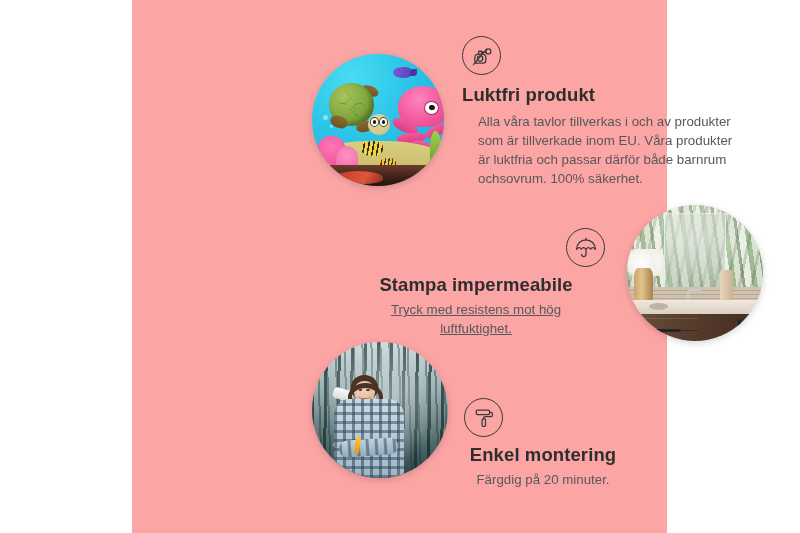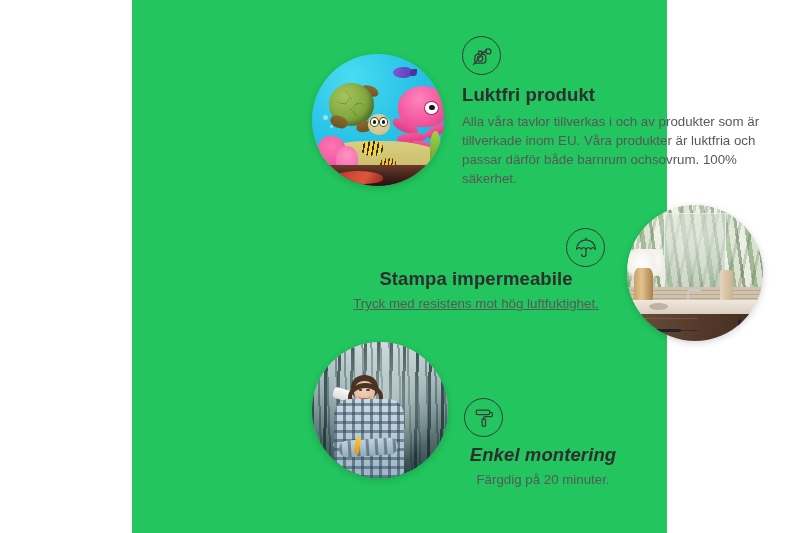--- a/index.html
+++ b/index.html
@@ -22,21 +22,21 @@
     background: #ffffff;
   }
 
   
   #panel {
     position: absolute;
     left: 132px;
     top: 0;
     width: 535px;
     height: 533px;
-    background: #22c55e;
+    background: #fca5a5;
   }
 
   
   .photo-circle {
     position: absolute;
     border-radius: 50%;
     overflow: hidden;
     box-shadow: 0 2px 7px rgba(0,0,0,0.17);
   }
   .photo-inner {
@@ -475,21 +475,21 @@
     box-sizing: border-box;
   }
   .feature h3 {
     margin: 0;
     font-size: 18.5px;
     font-weight: bold;
     color: #2e2e2e;
     letter-spacing: 0.1px;
   }
   .feature p {
-    margin: 0;
+    margin: 16px;
     font-size: 13.3px;
     line-height: 1.42;
     color: #57585a;
   }
 
   
   #feature-odour {
     left: 330px;
     top: 36px;
     width: 300px;
@@ -503,36 +503,36 @@
     left: 208px;
     top: 228px;
     width: 272px;
     text-align: center;
   }
   #feature-water .icon-row {
     display: flex;
     justify-content: flex-end;
     padding-right: 7px;
   }
-  #feature-water h3 { margin-top: 1px; }
+  #feature-water h3 { margin-top: 7px; }
   #feature-water p  { margin-top: 5px; text-decoration: underline; }
 
   
   #feature-mount {
     left: 300px;
     top: 398px;
     width: 222px;
     text-align: center;
   }
   #feature-mount .icon-row {
     display: flex;
     justify-content: flex-start;
     padding-left: 32px;
   }
-  #feature-mount h3 { margin-top: 7px; font-style: italic; }
+  #feature-mount h3 { margin-top: 7px; }
   #feature-mount p  { margin-top: 5px; }
 </style>
 </head>
 <body>
 
 <div id="stage">
 
   <div id="panel">
 
     <div class="photo-circle" id="circle-sea">

